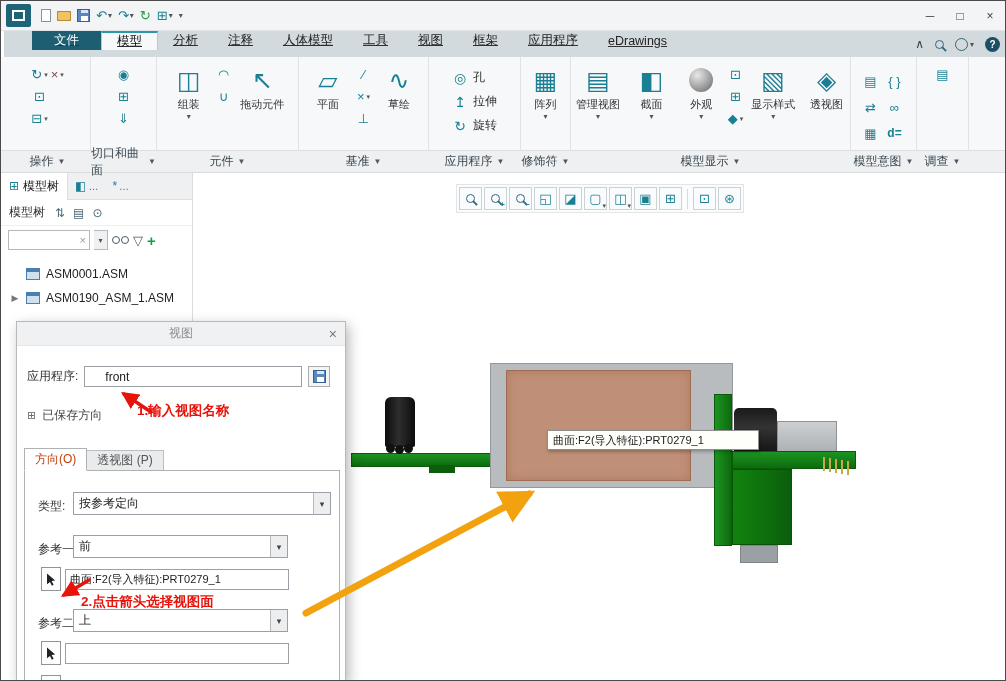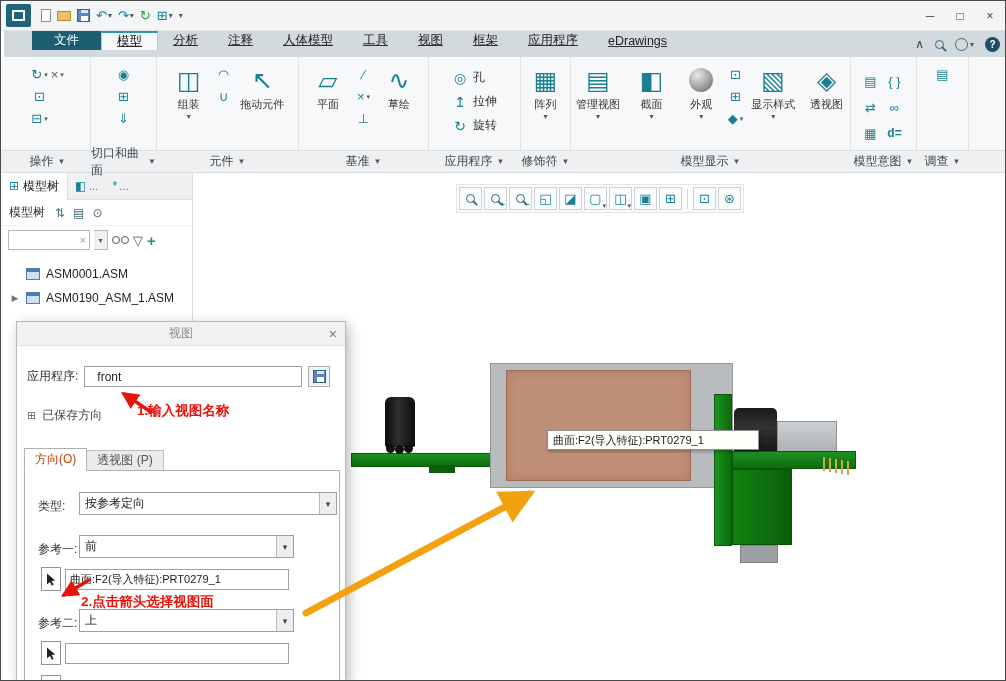--- a/index.html
+++ b/index.html
@@ -107,32 +107,32 @@
   .m-rgreen{left:539px;top:296px;width:60px;height:76px;background:linear-gradient(90deg,#12830f,#0b5e0b);border:1px solid #0a520a;z-index:5;}
   .m-rbase{left:547px;top:372px;width:38px;height:18px;background:#9aa0a3;border:1px solid #7e8488;z-index:5;}
   .tooltip{position:absolute;left:354px;top:257px;width:212px;height:20px;background:#fefefa;border:1px solid #8f8f8f;box-shadow:1px 2px 3px rgba(0,0,0,.25);font-size:11px;color:#222;display:flex;align-items:center;padding:0 5px;white-space:nowrap;z-index:10;}
 
   
   .dialog{position:absolute;left:15px;top:320px;width:330px;height:361px;background:#fff;border:1px solid #b9b9b9;box-shadow:3px 4px 12px rgba(0,0,0,.28);z-index:40;overflow:hidden;}
   .dtitle{height:24px;background:#f0f1f2;border-bottom:1px solid #e3e5e7;display:flex;align-items:center;justify-content:center;color:#8a8f94;font-size:12px;position:relative;}
   .dclose{position:absolute;right:8px;top:0;height:24px;display:flex;align-items:center;color:#777;font-size:14px;}
   .dname{position:absolute;left:10px;top:44px;display:flex;align-items:center;gap:6px;}
   .dname label{font-size:12px;color:#333;}
-  .dname input{width:218px;height:21px;border:1px solid #9aa0a5;font-size:12px;padding:0 12px;outline:none;color:#222;}
+  .dname input{width:218px;height:21px;border:1px solid #9aa0a5;font-size:12px;padding:0 20px;outline:none;color:#222;}
   .dsavebtn{width:22px;height:21px;border:1px solid #a8adb1;background:#f2f4f5;display:flex;align-items:center;justify-content:center;}
   .note1{position:absolute;left:120px;top:80px;color:#e8140c;font-weight:bold;font-size:13.5px;white-space:nowrap;}
   .dsaved{position:absolute;left:10px;top:85px;display:flex;align-items:center;gap:6px;color:#444;font-size:12px;}
   .dsaved .bx{color:#667;font-size:11px;}
   .dtabs{position:absolute;left:7px;top:126px;display:flex;align-items:flex-end;}
   .dtab{height:23px;padding:0 10px;display:flex;align-items:center;font-size:12px;}
   .dtab.on{background:#fff;border:1px solid #adb2b5;border-bottom:1px solid #fff;position:relative;z-index:2;color:#c2410c;}
   .dtab.off{background:#e9ebec;border:1px solid #bcc0c3;border-left:none;height:21px;color:#555;}
   .dcontent{position:absolute;left:7px;top:148px;width:316px;height:214px;border:1px solid #adb2b5;background:#fff;}
   .dc-label{position:absolute;font-size:12px;color:#333;}
-  .dselect{position:absolute;height:23px;border:1px solid #9aa0a5;background:#fff;display:flex;align-items:stretch;margin-left:6px;}
+  .dselect{position:absolute;height:23px;border:1px solid #9aa0a5;background:#fff;display:flex;align-items:stretch;}
   .dselect .val{flex:1;display:flex;align-items:center;padding:0 5px;font-size:12px;color:#222;}
   .dselect .dd{width:17px;background:#eceef0;border-left:1px solid #b5b9bc;display:flex;align-items:center;justify-content:center;font-size:9px;color:#444;}
   .selbtn{position:absolute;width:20px;height:24px;border:1px solid #8f9499;background:#fdfdfd;display:flex;align-items:center;justify-content:center;}
   .rofield{position:absolute;height:21px;border:1px solid #9aa0a5;background:#fff;font-size:11px;color:#222;display:flex;align-items:center;padding:0 4px;white-space:nowrap;overflow:hidden;}
   .note2{position:absolute;left:56px;top:122px;color:#e8140c;font-weight:bold;font-size:13.5px;white-space:nowrap;text-align:right;}
 
   .overlay{position:absolute;left:0;top:0;width:1006px;height:681px;z-index:60;pointer-events:none;}
 </style>
 </head>
 <body>

